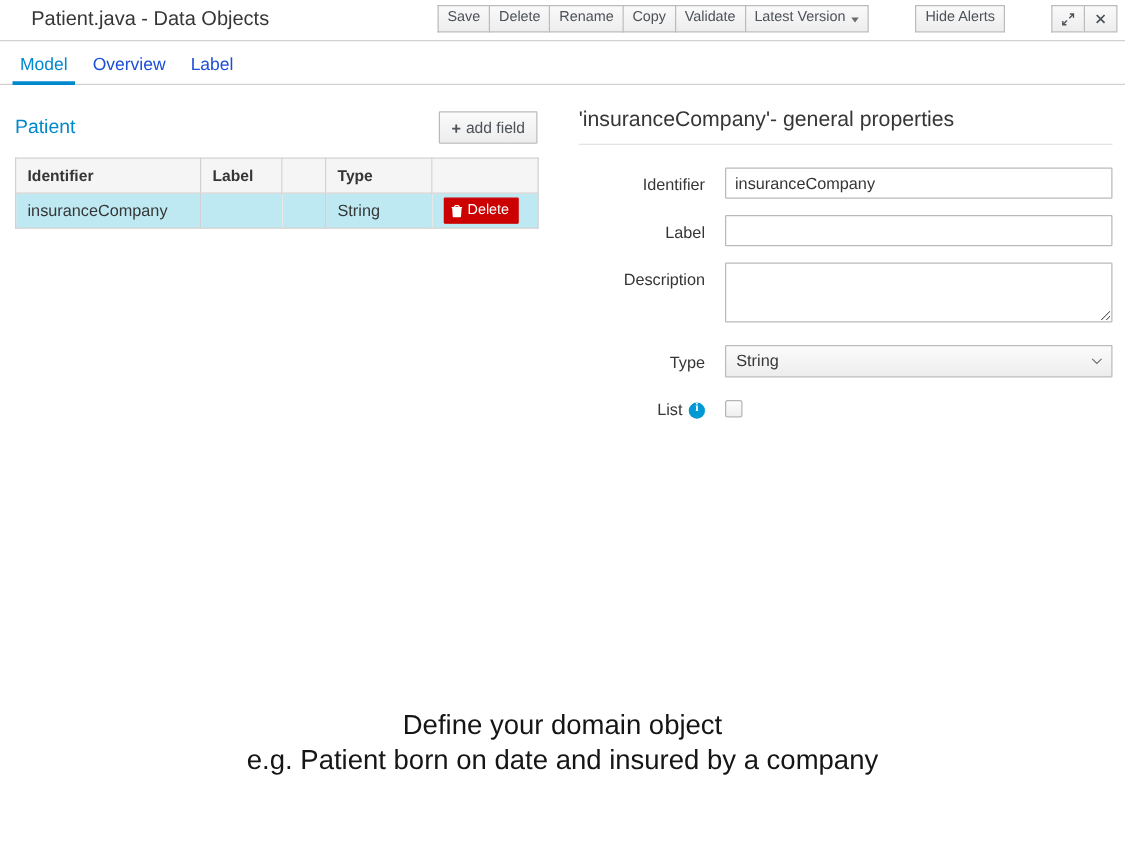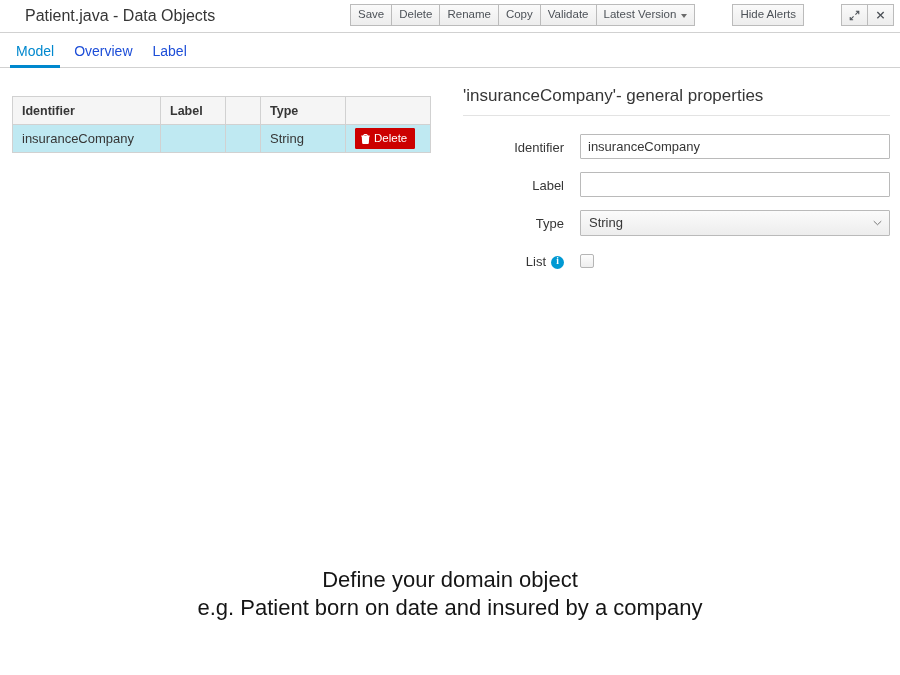--- a/index.html
+++ b/index.html
@@ -345,20 +345,27 @@
 
 <div class="tabs">
   <div class="tab active">Model</div>
   <div class="tab">Overview</div>
   <div class="tab">Label</div>
 </div>
 
 <div class="main">
 
   <div class="left-pane">
+    <div class="entity-row">
+      <div class="entity-name">Patient</div>
+      <button class="add-field-btn">
+        <span class="plus-glyph">+</span>
+        <span>add field</span>
+      </button>
+    </div>
 
     <table class="fields">
       <colgroup>
         <col class="col-ident">
           <col class="col-label">
           <col class="col-blank">
           <col class="col-type">
           <col class="col-act">
       </colgroup>
       <thead>
@@ -401,20 +408,26 @@
         </div>
       </div>
 
       <div class="form-row">
         <div class="form-label">Label</div>
         <div class="form-control">
           <input class="txt-input" type="text" value="" style="">
         </div>
       </div>
 
+      <div class="form-row">
+        <div class="form-label">Description</div>
+        <div class="form-control">
+          <textarea class="txt-area" style=""></textarea>
+        </div>
+      </div>
 
       <div class="form-row">
         <div class="form-label">Type</div>
         <div class="form-control">
           <div class="select-wrap">
             <div class="sel-box">
               <span>String</span>
             </div>
             <svg class="sel-chev" viewBox="0 0 12 8">
               <path d="M1 1.5L6 6.3l5-4.8" fill="none" stroke="#6b6b6b" stroke-width="1.2"></path>

